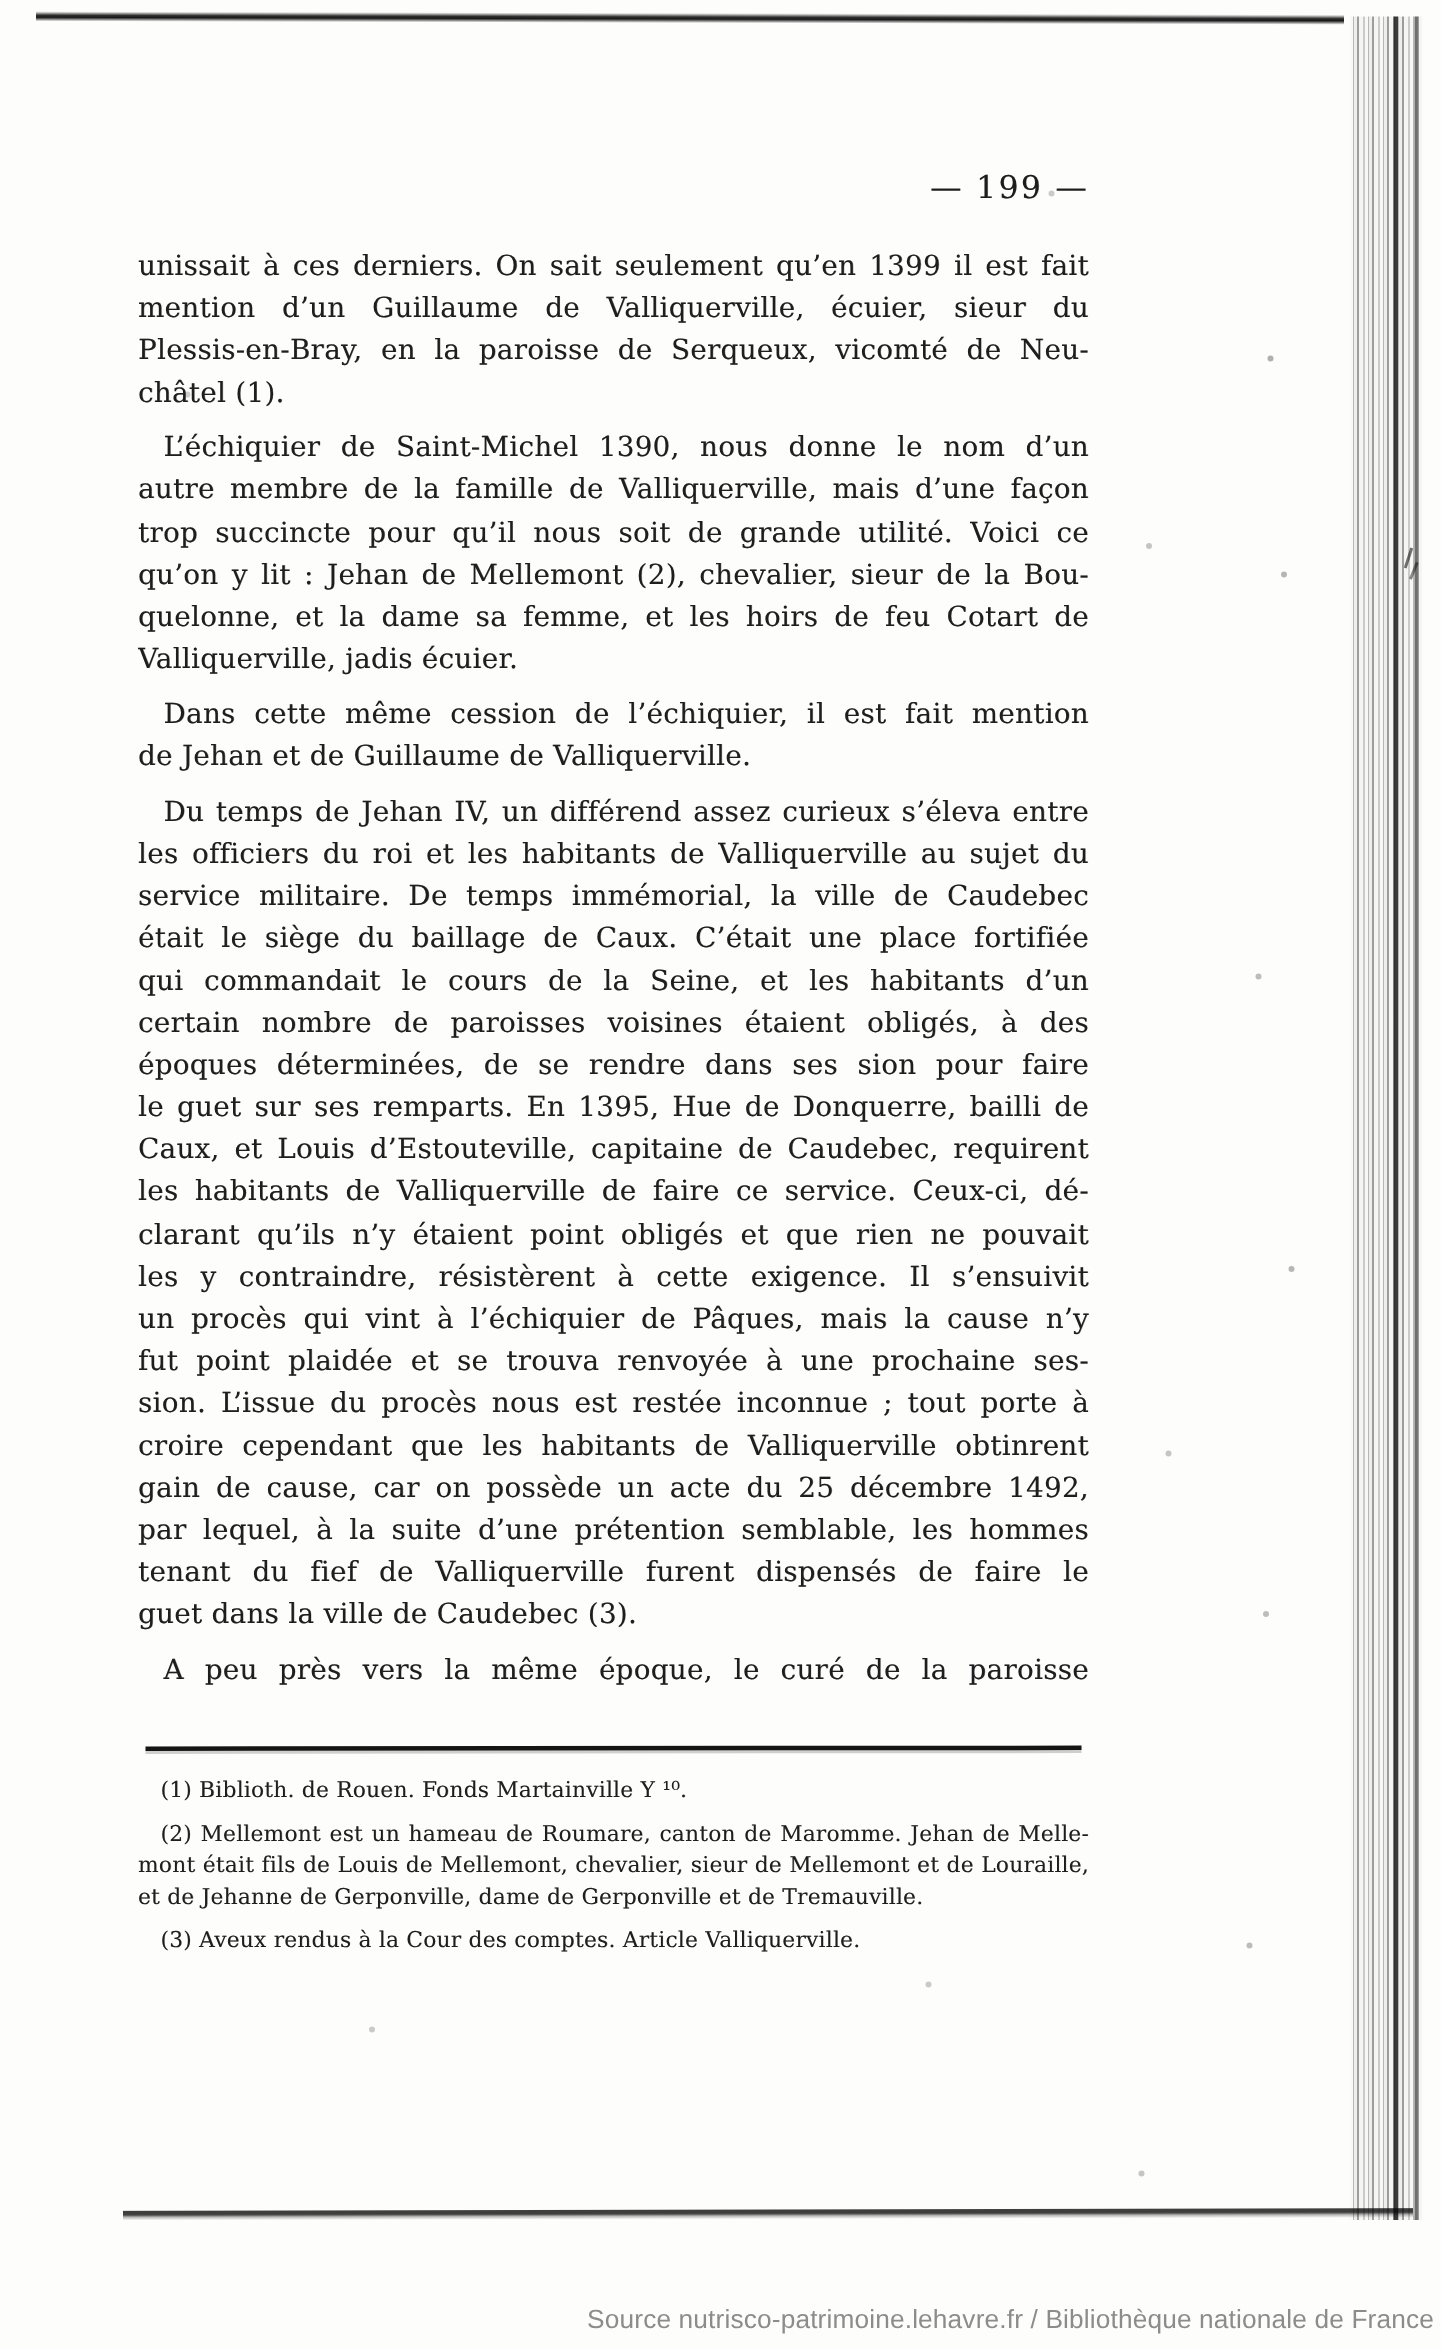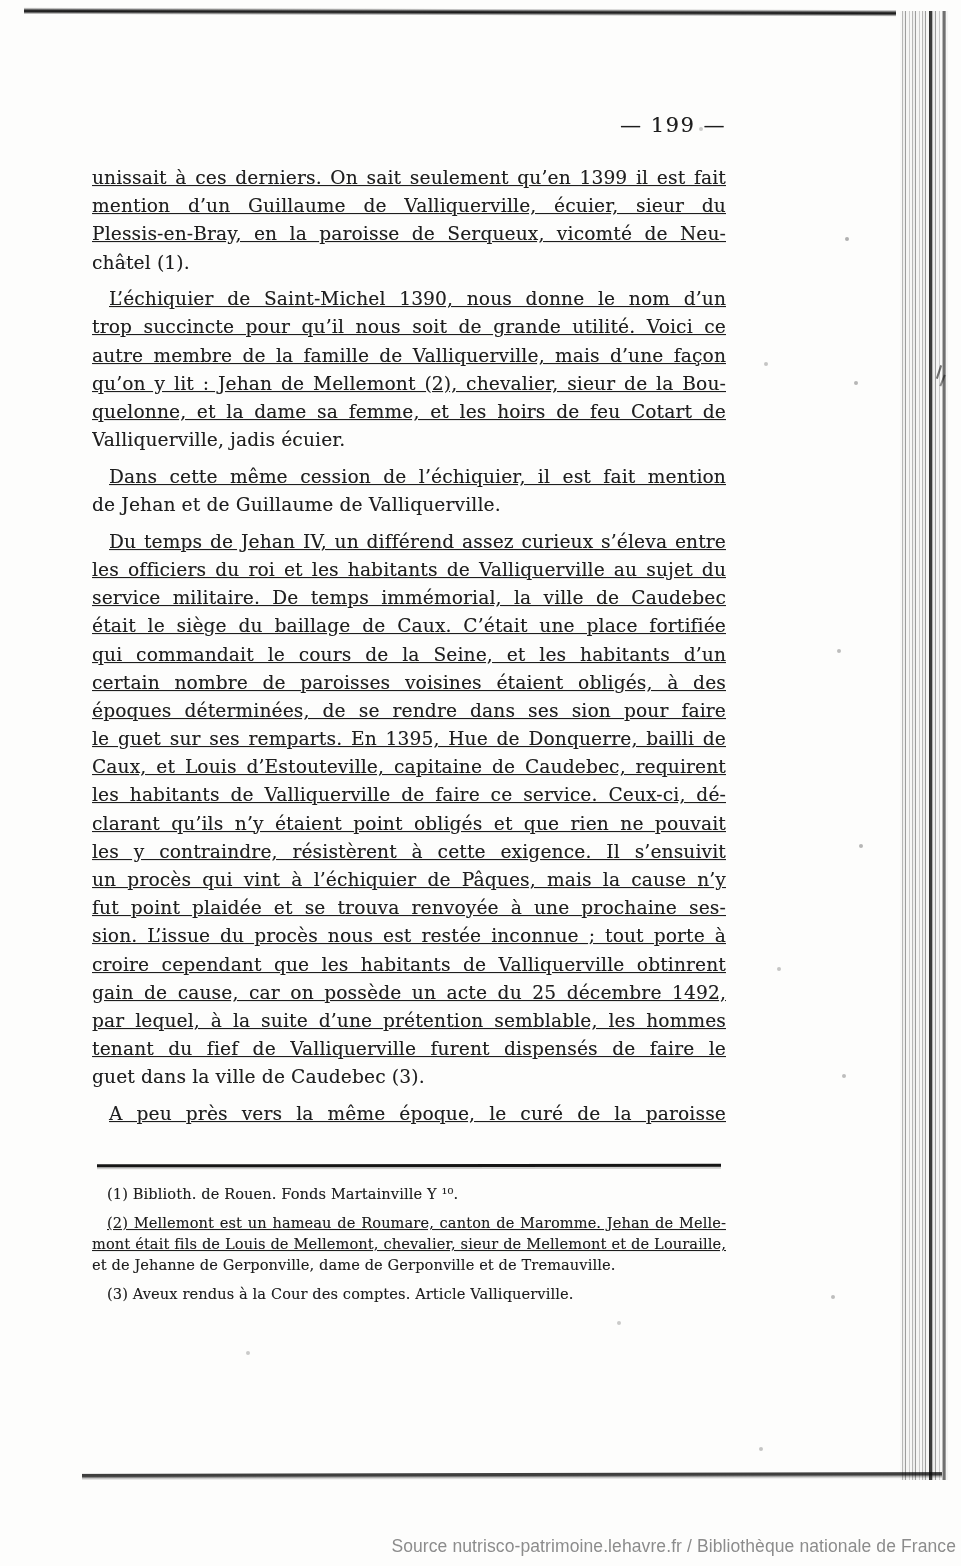--- a/index.html
+++ b/index.html
@@ -88,21 +88,21 @@
     text-shadow: 0.25px 0.25px 0 rgba(25,25,25,0.40);
   }
   .paragraph { margin: 0 0 8.5px 0; }
   .paragraph:last-child { margin-bottom: 0; }
   .line {
     font-size: 18.5px; line-height: 28.2px; height: 28.2px;
     letter-spacing: 0.2px;
     overflow: hidden; white-space: normal;
     text-align: left;
   }
-  .line.j { text-align: justify; text-align-last: justify; text-decoration: underline; }
+  .line.j { text-align: justify; text-align-last: justify; }
   .indent .line:first-child { padding-left: 17px; }
 
   .fn-rule {
     position: absolute; left: 97px; top: 1164px; width: 624px; height: 3px;
     background: #151515;
     box-shadow: 0 2px 0 rgba(0,0,0,0.18);
     transform: rotate(-0.05deg);
   }
   .footnotes {
     position: absolute; left: 92px; top: 1180px; width: 634px;
@@ -137,22 +137,22 @@
 
   <div class="text-block">
       <div class="paragraph">
         <div class="line j">unissait à ces derniers. On sait seulement qu’en 1399 il est fait</div>
         <div class="line j">mention d’un Guillaume de Valliquerville, écuier, sieur du</div>
         <div class="line j">Plessis-en-Bray, en la paroisse de Serqueux, vicomté de Neu-</div>
         <div class="line">châtel (1).</div>
       </div>
       <div class="paragraph indent">
         <div class="line j">L’échiquier de Saint-Michel 1390, nous donne le nom d’un</div>
+        <div class="line j">autre membre de la famille de Valliquerville, mais d’une façon</div>
         <div class="line j">trop succincte pour qu’il nous soit de grande utilité. Voici ce</div>
-        <div class="line j">autre membre de la famille de Valliquerville, mais d’une façon</div>
         <div class="line j">qu’on y lit : Jehan de Mellemont (2), chevalier, sieur de la Bou-</div>
         <div class="line j">quelonne, et la dame sa femme, et les hoirs de feu Cotart de</div>
         <div class="line">Valliquerville, jadis écuier.</div>
       </div>
       <div class="paragraph indent">
         <div class="line j">Dans cette même cession de l’échiquier, il est fait mention</div>
         <div class="line">de Jehan et de Guillaume de Valliquerville.</div>
       </div>
       <div class="paragraph indent">
         <div class="line j">Du temps de Jehan IV, un différend assez curieux s’éleva entre</div>

